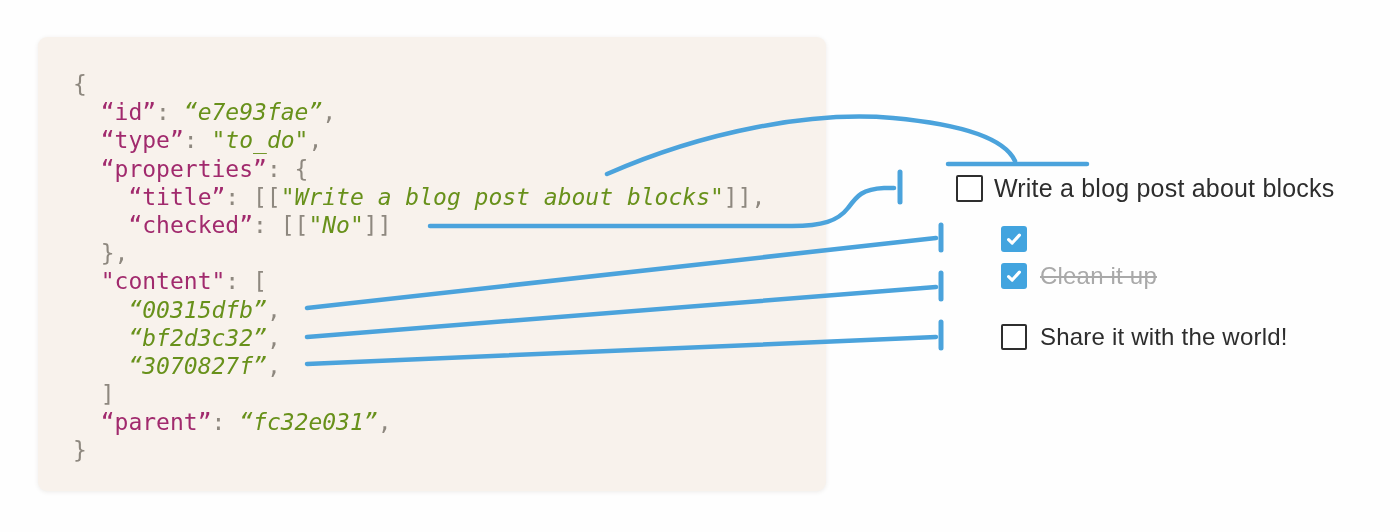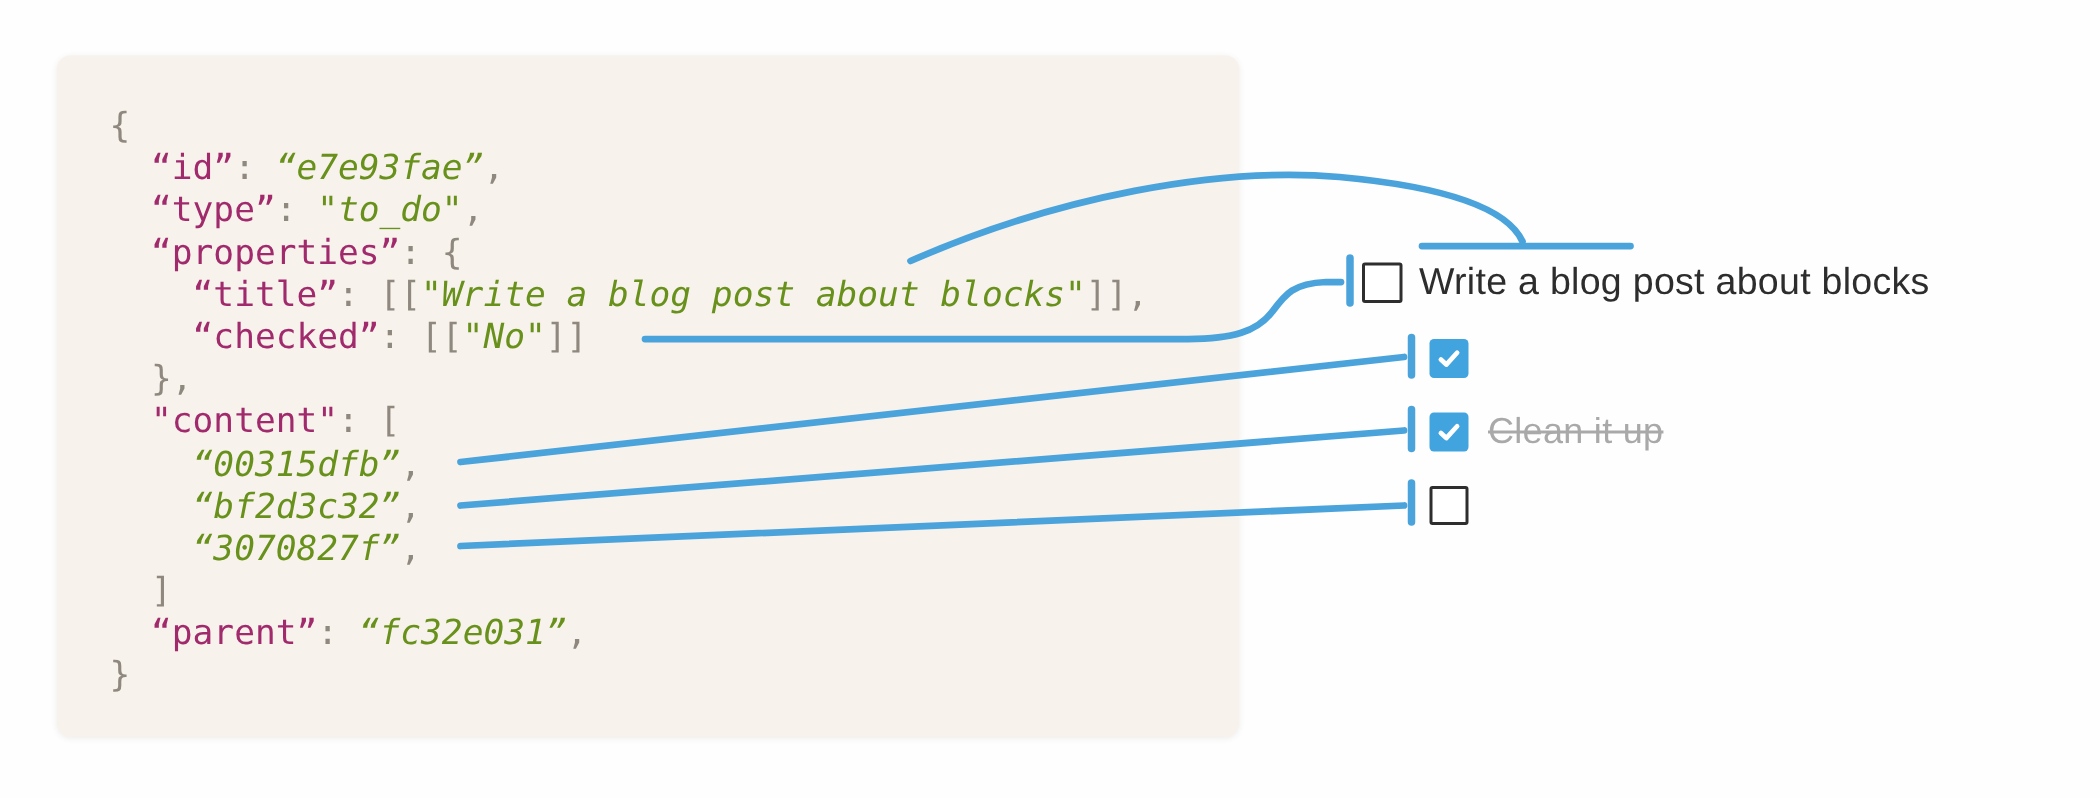--- a/index.html
+++ b/index.html
@@ -37,42 +37,42 @@
   
   #connectors{position:absolute;left:0;top:0;width:1400px;height:532px;pointer-events:none;}
   #connectors path, #connectors line{
     fill:none;stroke:var(--blue);stroke-linecap:round;
   }
   .arrow{stroke-width:4.5px;}
   .endcap{stroke-width:5px;}
   .bracket{stroke-width:4.5px;}
 
   
-  .todo-item{position:absolute;display:flex;align-items:center;}
+  .todo-item{position:absolute;display:flex;align-items:center;margin-left:48px;}
   .todo-item .checkbox{
     flex:none;box-sizing:border-box;background:#fff;
     border:2.5px solid var(--cb-border);border-radius:2px;
     display:flex;align-items:center;justify-content:center;
   }
   .todo-item .checkbox.checked{
     background:var(--checkbox-blue);border:none;border-radius:3px;
   }
   .todo-item.parent-item .checkbox{width:27px;height:27px;margin-right:11px;}
   .todo-item.child-item  .checkbox{width:26px;height:26px;margin-right:13px;}
   .todo-label{color:var(--todo-text);letter-spacing:0.2px;}
   .todo-item.parent-item .todo-label{font-size:25px;}
   .todo-item.child-item  .todo-label{font-size:24px;}
   .todo-label.done{
     color:var(--todo-done);
     text-decoration:line-through;
     text-decoration-thickness:2px;
   }
   .todo-item:nth-child(1){left:908px;top:172px;height:32px;}
   .todo-item:nth-child(2){left:953px;top:223px;height:32px;}
-  .todo-item:nth-child(3){left:953px;top:272px;height:32px;}
+  .todo-item:nth-child(3){left:953px;top:260px;height:32px;}
   .todo-item:nth-child(4){left:953px;top:321px;height:32px;}
 </style>
 </head>
 <body>
 
 <div class="canvas">
 
   <div class="code-panel">
     <pre class="code-block" id="code-block"><div class="code-line"><span class="tok-punc">{</span></div><div class="code-line"><span class="tok-punc">  </span><span class="tok-key">“id”</span><span class="tok-punc">: </span><span class="tok-str">“e7e93fae”</span><span class="tok-punc">,</span></div><div class="code-line"><span class="tok-punc">  </span><span class="tok-key">“type”</span><span class="tok-punc">: </span><span class="tok-str">"to_do"</span><span class="tok-punc">,</span></div><div class="code-line"><span class="tok-punc">  </span><span class="tok-key">“properties”</span><span class="tok-punc">: {</span></div><div class="code-line"><span class="tok-punc">    </span><span class="tok-key">“title”</span><span class="tok-punc">: [[</span><span class="tok-str">"Write a blog post about blocks"</span><span class="tok-punc">]],</span></div><div class="code-line"><span class="tok-punc">    </span><span class="tok-key">“checked”</span><span class="tok-punc">: [[</span><span class="tok-str">"No"</span><span class="tok-punc">]]</span></div><div class="code-line"><span class="tok-punc">  },</span></div><div class="code-line"><span class="tok-punc">  </span><span class="tok-key">"content"</span><span class="tok-punc">: [</span></div><div class="code-line"><span class="tok-punc">    </span><span class="tok-str">“00315dfb”</span><span class="tok-punc">,</span></div><div class="code-line"><span class="tok-punc">    </span><span class="tok-str">“bf2d3c32”</span><span class="tok-punc">,</span></div><div class="code-line"><span class="tok-punc">    </span><span class="tok-str">“3070827f”</span><span class="tok-punc">,</span></div><div class="code-line"><span class="tok-punc">  ]</span></div><div class="code-line"><span class="tok-punc">  </span><span class="tok-key">“parent”</span><span class="tok-punc">: </span><span class="tok-str">“fc32e031”</span><span class="tok-punc">,</span></div><div class="code-line"><span class="tok-punc">}</span></div></pre>
   </div>
@@ -115,16 +115,17 @@
       <div class="todo-item child-item">
         <span class="checkbox checked">
           <svg width="18" height="18" viewBox="0 0 16 16">
             <polyline points="3.2,8.6 6.4,11.6 12.8,4.6" fill="none" stroke="#ffffff" stroke-width="2.8" stroke-linecap="round" stroke-linejoin="round"></polyline>
           </svg>
         </span>
         <span class="todo-label done">Clean it up</span>
       </div>
       <div class="todo-item child-item">
         <span class="checkbox"></span>
+        <span class="todo-label">Share it with the world!</span>
       </div>
     </div>
 
 </div>
 
 </body></html>

